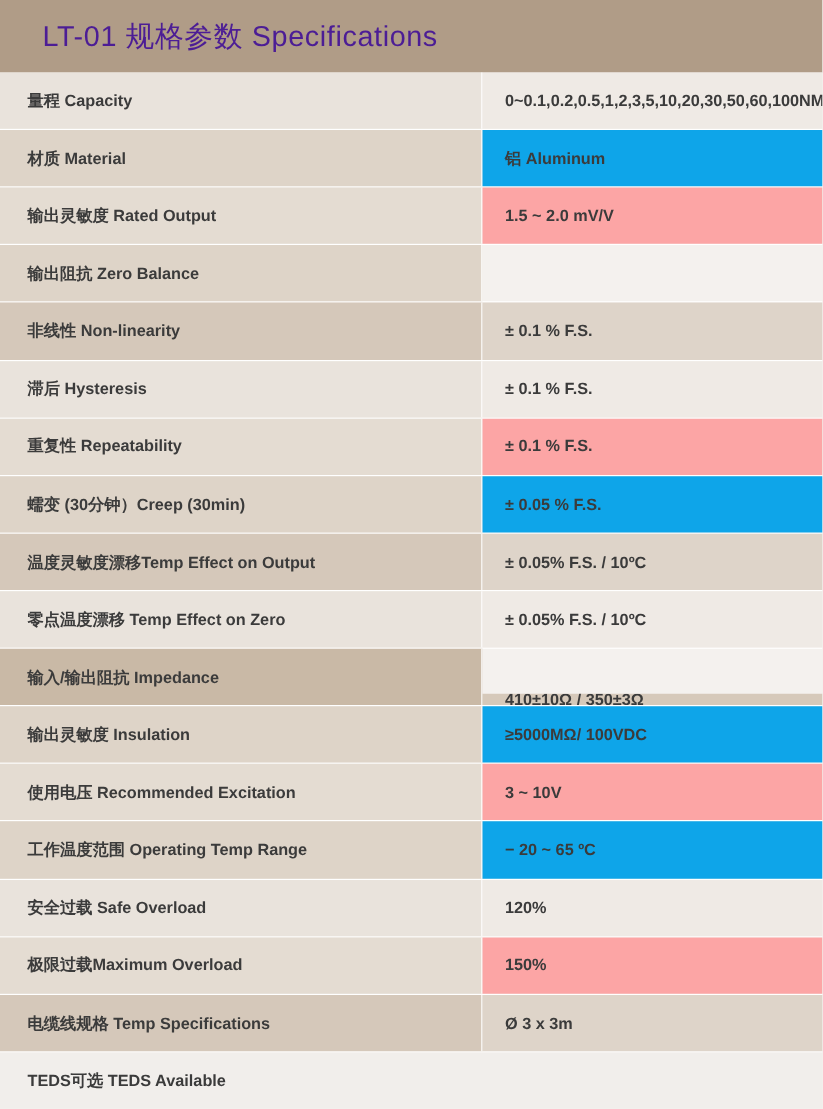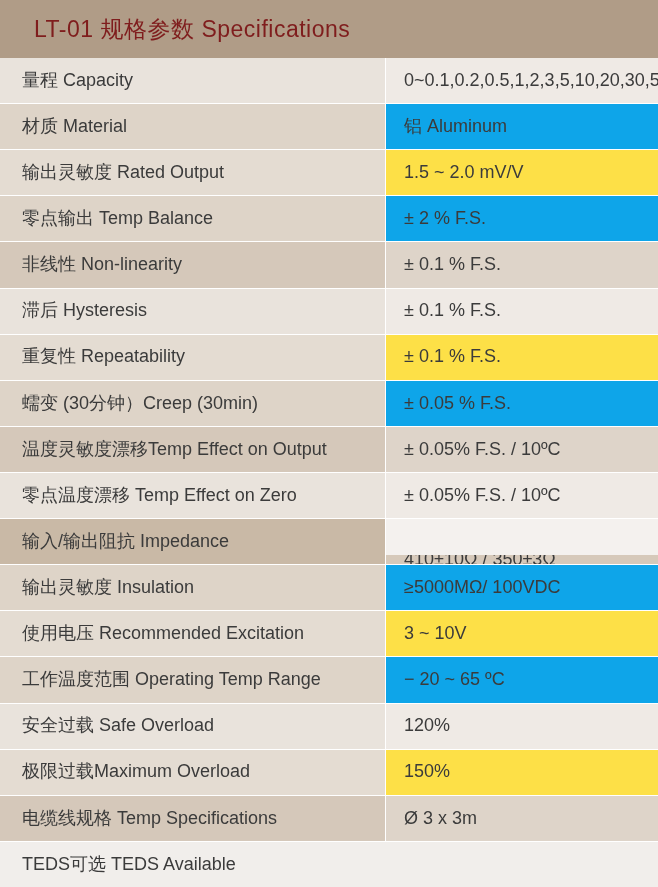--- a/index.html
+++ b/index.html
@@ -24,21 +24,21 @@
   }
   .spec-header {
     height: 58px;
     background: #b09c87;
     display: flex;
     align-items: center;
     padding-left: 34px;
     box-sizing: border-box;
   }
   .spec-header-title {
-    color: #7f1d1d;
+    color: #4c1d95;
     font-size: 23px;
     letter-spacing: 0.5px;
     font-weight: normal;
     white-space: nowrap;
   }
   .spec-table {
     flex: 1;
     display: flex;
     flex-direction: column;
   }
@@ -49,24 +49,25 @@
     border-bottom: 1px solid #ffffff;
     box-sizing: border-box;
   }
   .spec-row:last-child {
     border-bottom: none;
   }
   .cell {
     display: flex;
     align-items: center;
     box-sizing: border-box;
-    font-size: 18px;
+    font-size: 13px;
     line-height: 1.2;
     white-space: nowrap;
     overflow: hidden;
+    font-weight: bold;
   }
   .cell-label {
     width: 386px;
     padding-left: 22px;
     border-right: 1px solid #ffffff;
   }
   .cell-value {
     flex: 1;
     padding-left: 18px;
   }
@@ -76,21 +77,21 @@
     border-right: none;
   }
   
   .tone-a .cell-label { background: #e9e3dc; }
   .tone-a .cell-value { background: #efeae5; }
   .tone-b .cell-label { background: #ded4c8; }
   .tone-b .cell-value { background: #0ea5e9; }
   .tone-c .cell-label { background: #c9b9a6; }
   .tone-c .cell-value { background: #d6c9ba; margin-top: 36px; }
   .tone-d .cell-label { background: #e4dcd2; }
-  .tone-d .cell-value { background: #fde047; }
+  .tone-d .cell-value { background: #fca5a5; }
   .tone-e .cell-label { background: #d5c8ba; }
   .tone-e .cell-value { background: #ded4c9; }
   .tone-f .cell-full { background: #f1eeeb; }
 </style>
 </head>
 <body>
 
 <div class="spec-sheet">
 
   <div class="spec-header">
@@ -108,22 +109,21 @@
       <div class="cell cell-label">材质 Material</div>
       <div class="cell cell-value">铝 Aluminum</div>
     </div>
 
     <div class="spec-row tone-d">
       <div class="cell cell-label">输出灵敏度 Rated Output</div>
       <div class="cell cell-value">1.5 ~ 2.0 mV/V</div>
     </div>
 
     <div class="spec-row tone-b">
-      <div class="cell cell-label">零点输出  Temp Balance</div>
-      <div class="cell cell-value">± 2 % F.S.</div>
+      <div class="cell cell-label">输出阻抗  Zero Balance</div>
     </div>
 
     <div class="spec-row tone-e">
       <div class="cell cell-label">非线性 Non-linearity</div>
       <div class="cell cell-value">± 0.1 % F.S.</div>
     </div>
 
     <div class="spec-row tone-a">
       <div class="cell cell-label">滞后 Hysteresis</div>
       <div class="cell cell-value">± 0.1 % F.S.</div>

